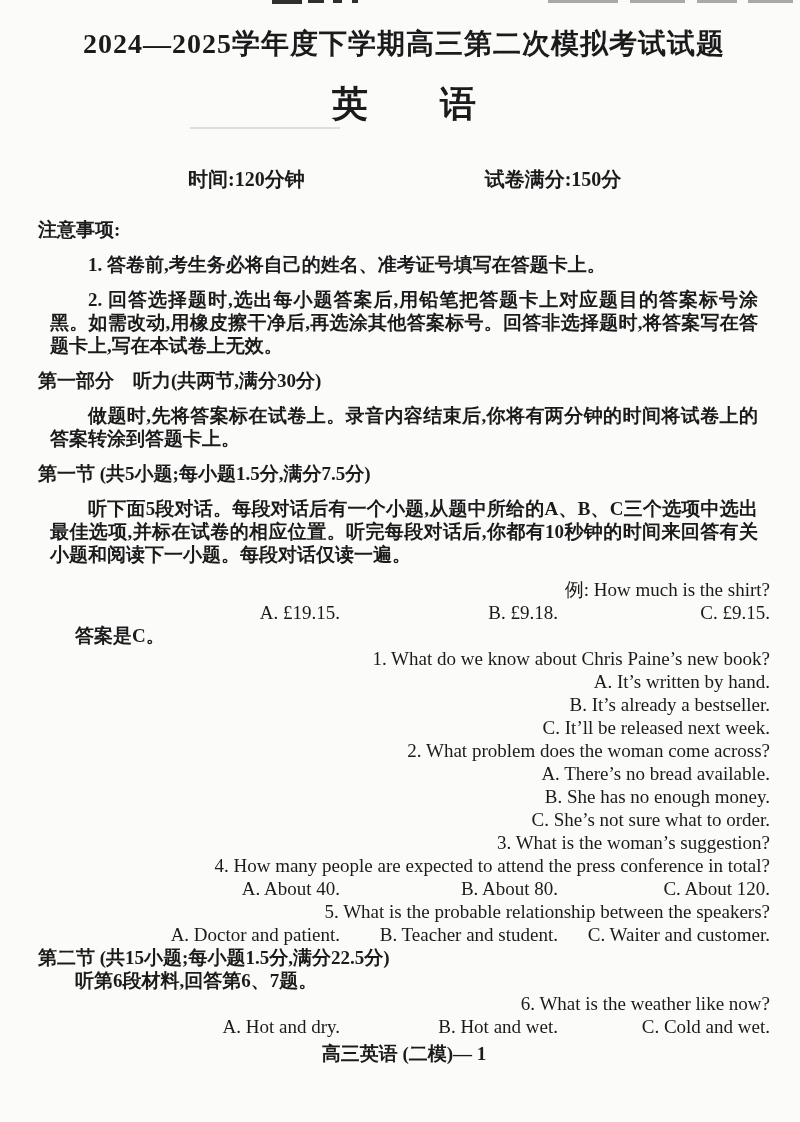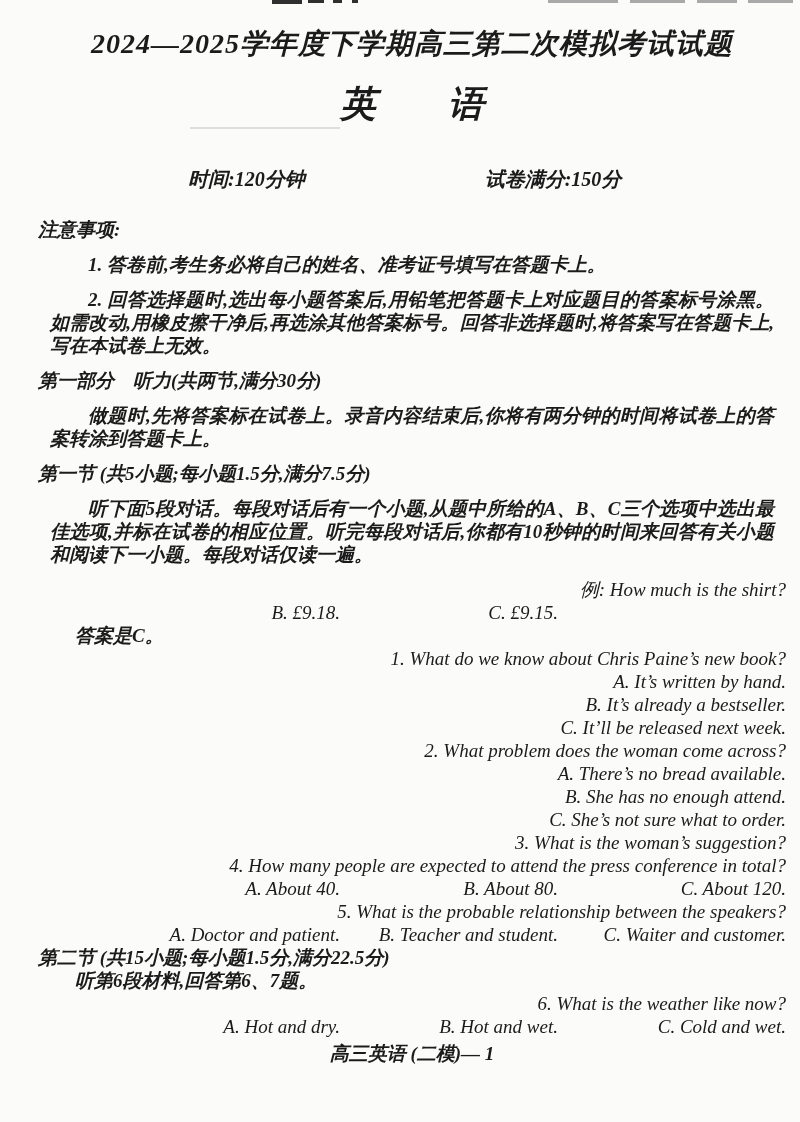--- a/index.html
+++ b/index.html
@@ -4,21 +4,21 @@
 <style>
   html,body{margin:0;padding:0;}
   body{
     width:800px;height:1122px;
     background:#fbfbfa;color:#1b1b1b;
     font-family:"Liberation Serif","DejaVu Serif",serif;
     font-size:19px;line-height:23px;
     position:relative;overflow:hidden;
     -webkit-font-smoothing:antialiased;
   }
-  .content{padding:0 14px 0 38px;box-sizing:border-box;font-style:italic;}
+  .content{padding:0 30px 0 38px;box-sizing:border-box;}
   .artifact{position:absolute;background:#2f2f2f;}
   .artifact.light{background:#a9a9a9;}
   .cjk{font-weight:600;}
   .bold{font-weight:700;}
   .exam-title{
     text-align:center;font-size:28px;line-height:36px;
     font-weight:700;margin-top:26px;letter-spacing:1px;
   }
   .subject-title{
     text-align:center;font-size:36px;line-height:40px;
@@ -74,36 +74,37 @@
   </div>
 
   <div class="bold">第一部分　听力(共两节,满分30分)</div>
   <p class="para cjk">做题时,先将答案标在试卷上。录音内容结束后,你将有两分钟的时间将试卷上的答案转涂到答题卡上。</p>
 
   <div class="cjk">第一节 (共5小题;每小题1.5分,满分7.5分)</div>
   <p class="para cjk">听下面5段对话。每段对话后有一个小题,从题中所给的A、B、C三个选项中选出最佳选项,并标在试卷的相应位置。听完每段对话后,你都有10秒钟的时间来回答有关小题和阅读下一小题。每段对话仅读一遍。</p>
 
   <div class="eng indent1">例: How much is the shirt?</div>
   <div class="opt-inline eng">
+    <span>A. £19.15.</span>
     <span>B. £9.18.</span>
     <span>C. £9.15.</span>
   </div>
   <div class="cjk indent1">答案是C。</div>
 
   <div class="eng">1. What do we know about Chris Paine’s new book?</div>
   <div class="opt-stack eng">
     <div>A. It’s written by hand.</div>
     <div>B. It’s already a bestseller.</div>
     <div>C. It’ll be released next week.</div>
   </div>
 
   <div class="eng">2. What problem does the woman come across?</div>
   <div class="opt-stack eng">
     <div>A. There’s no bread available.</div>
-    <div>B. She has no enough attend.</div>
+    <div>B. She has no enough money.</div>
     <div>C. She’s not sure what to order.</div>
   </div>
 
   <div class="eng">3. What is the woman’s suggestion?</div>
 
   <div class="eng">4. How many people are expected to attend the press conference in total?</div>
   <div class="opt-inline eng">
     <span>A. About 40.</span>
     <span>B. About 80.</span>
     <span>C. About 120.</span>

